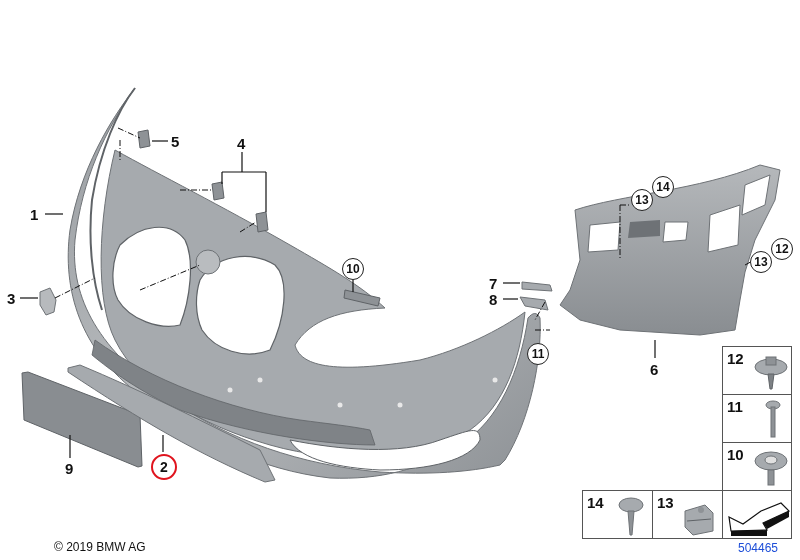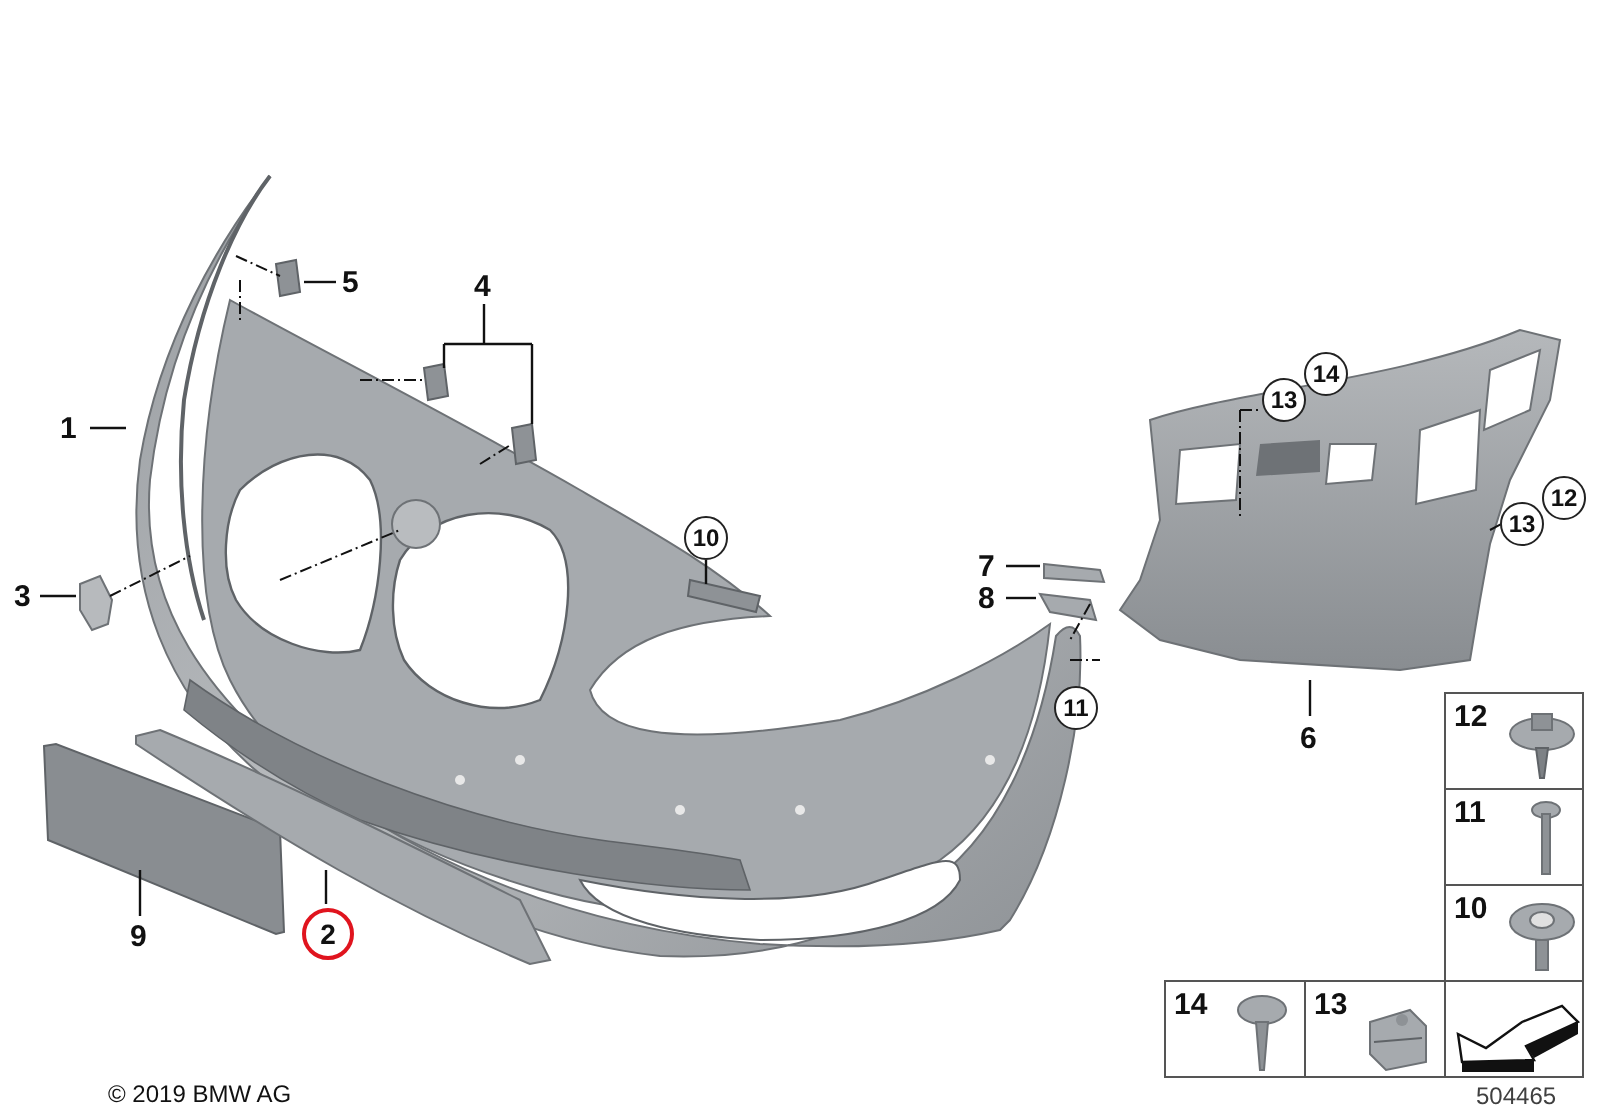--- a/index.html
+++ b/index.html
@@ -3,21 +3,21 @@
 <meta charset="utf-8">
 <style>
   html,body{margin:0;padding:0;background:#fff;}
   body{width:800px;height:560px;position:relative;overflow:hidden;font-family:"Liberation Sans",sans-serif;}
   .label{position:absolute;font-weight:bold;font-size:15px;color:#111;line-height:1;}
   .circ{position:absolute;width:22px;height:22px;border:1.4px solid #222;border-radius:50%;background:#fff;font-size:12px;font-weight:bold;display:flex;align-items:center;justify-content:center;box-sizing:border-box;color:#111;}
   .circ.red{border:2.5px solid #e0141e;width:26px;height:26px;font-size:14px;}
   .box{position:absolute;border:1px solid #555;box-sizing:border-box;background:#fff;}
   .box .num{position:absolute;left:4px;top:3px;font-weight:bold;font-size:15px;color:#111;}
   .copyright{position:absolute;left:6px;top:540px;font-size:12px;color:#111;margin-left:48px;}
-  .partno{position:absolute;left:738px;top:541px;font-size:12px;color:#404040;}
+  .partno{position:absolute;left:738px;top:541px;font-size:12px;color:#1d4ed8;}
   svg.art{position:absolute;left:0;top:0;}
 </style>
 </head>
 <body>
 
 <svg class="art" width="800" height="560">
   <defs>
     <linearGradient id="g1" x1="0" y1="0" x2="1" y2="1">
       <stop offset="0" stop-color="#9a9ea2"></stop>
       <stop offset="0.5" stop-color="#b8bbbe"></stop>

